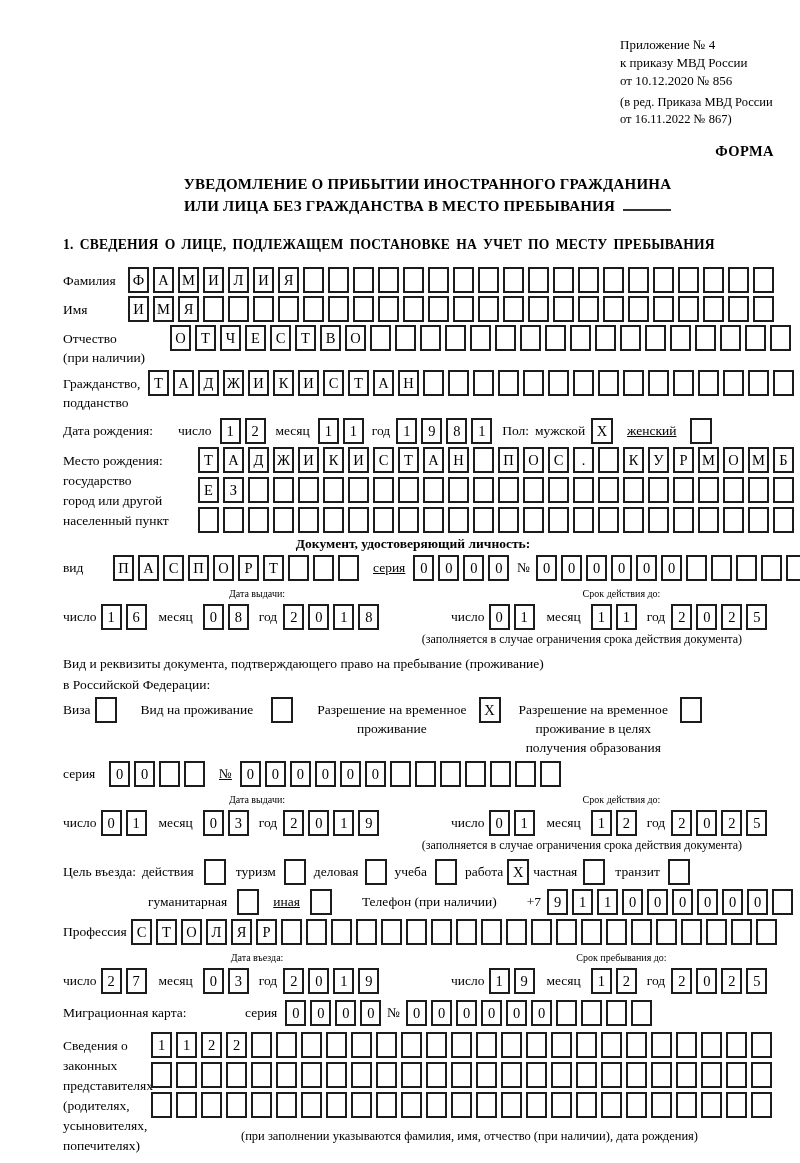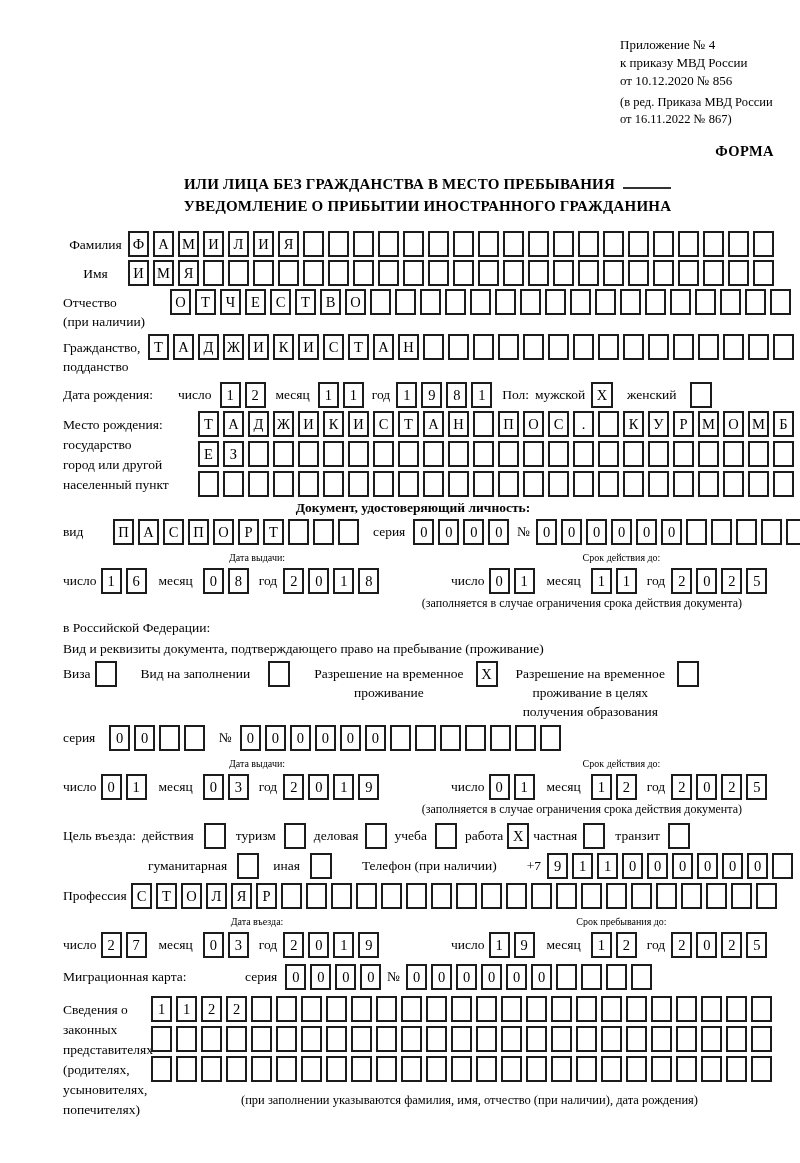--- a/index.html
+++ b/index.html
@@ -25,25 +25,25 @@
   .row { display: flex; align-items: flex-start; margin-top: 3px; }
   .cells { display: flex; gap: 4px; flex-wrap: nowrap; }
   .cell { flex: none; width: 21px; height: 26px; border: 2px solid #1c1c1c;
           display: flex; align-items: center; justify-content: center;
           font-size: 14.5px; line-height: 1; background: #fff; }
   .cb { width: 22px; }
   .lbl { flex: none; font-size: 13.5px; line-height: 19px; padding-top: 4px; }
   .dlabel { flex: none; font-size: 13.5px; line-height: 26px; white-space: nowrap; }
   .stack { display: flex; flex-direction: column; gap: 4px; }
 
-  .w65 { width: 65px; text-align: center; } .w68 { width: 68px; } .w85 { width: 85px; }
+  .w65 { width: 65px; } .w68 { width: 68px; } .w85 { width: 85px; }
   .w88 { width: 88px; } .w102 { width: 105px; } .w107 { width: 107px; }
   .w135 { width: 135px; } .w150 { width: 152px; }
   .ml4 { margin-left: 4px; } .ml6 { margin-left: 6px; } .ml8 { margin-left: 8px; }
-  .ml10 { margin-left: 10px; } .ml12 { margin-left: 12px; } .ml14 { margin-left: 14px; }
+  .ml10 { margin-left: 10px; } .ml12 { margin-left: 12px; } .ml14 { margin-left: 14px; text-decoration: underline; }
   .ml18 { margin-left: 18px; } .ml24 { margin-left: 24px; } .ml30 { margin-left: 30px; text-align: right; }
   .mt6 { margin-top: 6px; } .mt14 { margin-top: 14px; }
 
   .doc-heading { text-align: center; font-weight: bold; font-size: 13.5px; margin-top: 3px; width: 700px; }
 
   
   .dates { display: flex; margin-top: 4px; }
   .dcol-l { width: 388px; flex: none; }
   .dcol-r { flex: 1; }
   .dhead { text-align: center; font-size: 10px; line-height: 17px; }
@@ -68,24 +68,25 @@
     <div>к приказу МВД России</div>
     <div>от 10.12.2020 № 856</div>
     <div class="note">
       <div>(в ред. Приказа МВД России</div>
       <div>от 16.11.2022 № 867)</div>
     </div>
   </div>
   <div class="forma">ФОРМА</div>
 
   <div class="title">
+    <div>УВЕДОМЛЕНИЕ О ПРИБЫТИИ ИНОСТРАННОГО ГРАЖДАНИНА</div>
     <div><span>ИЛИ ЛИЦА БЕЗ ГРАЖДАНСТВА В МЕСТО ПРЕБЫВАНИЯ</span><span class="blank"></span></div>
-    <div>УВЕДОМЛЕНИЕ О ПРИБЫТИИ ИНОСТРАННОГО ГРАЖДАНИНА</div>
-  </div>
-
+  </div>
+
+  <div class="sec-heading">1. СВЕДЕНИЯ О ЛИЦЕ, ПОДЛЕЖАЩЕМ ПОСТАНОВКЕ НА УЧЕТ ПО МЕСТУ ПРЕБЫВАНИЯ</div>
 
   <div class="row mt14">
     <div class="lbl w65">Фамилия</div>
     <div class="cells">
         <span class="cell">Ф</span>
         <span class="cell">А</span>
         <span class="cell">М</span>
         <span class="cell">И</span>
         <span class="cell">Л</span>
         <span class="cell">И</span>
@@ -409,28 +410,28 @@
             <span class="cell">0</span>
             <span class="cell">2</span>
             <span class="cell">5</span>
           </div>
       </div>
     </div>
   </div>
   <div class="fine-note">(заполняется в случае ограничения срока действия документа)</div>
 
   <div class="intro">
+    <div>Вид и реквизиты документа, подтверждающего право на пребывание (проживание)</div>
     <div>в Российской Федерации:</div>
-    <div>Вид и реквизиты документа, подтверждающего право на пребывание (проживание)</div>
   </div>
 
   <div class="row opts" style="margin-top:2px">
     <span class="dlabel">Виза</span>
     <span class="cell cb ml4"></span>
-    <span class="dlabel ml24">Вид на заполнении</span>
+    <span class="dlabel ml24">Вид на проживание</span>
     <span class="cell cb ml18"></span>
     <div class="opt-multi ml24">
       <div>Разрешение на временное</div>
       <div>проживание</div>
     </div>
     <span class="cell cb ml12">X</span>
     <div class="opt-multi ml18">
       <div>Разрешение на временное</div>
       <div>проживание в целях</div>
       <div>получения образования</div>

